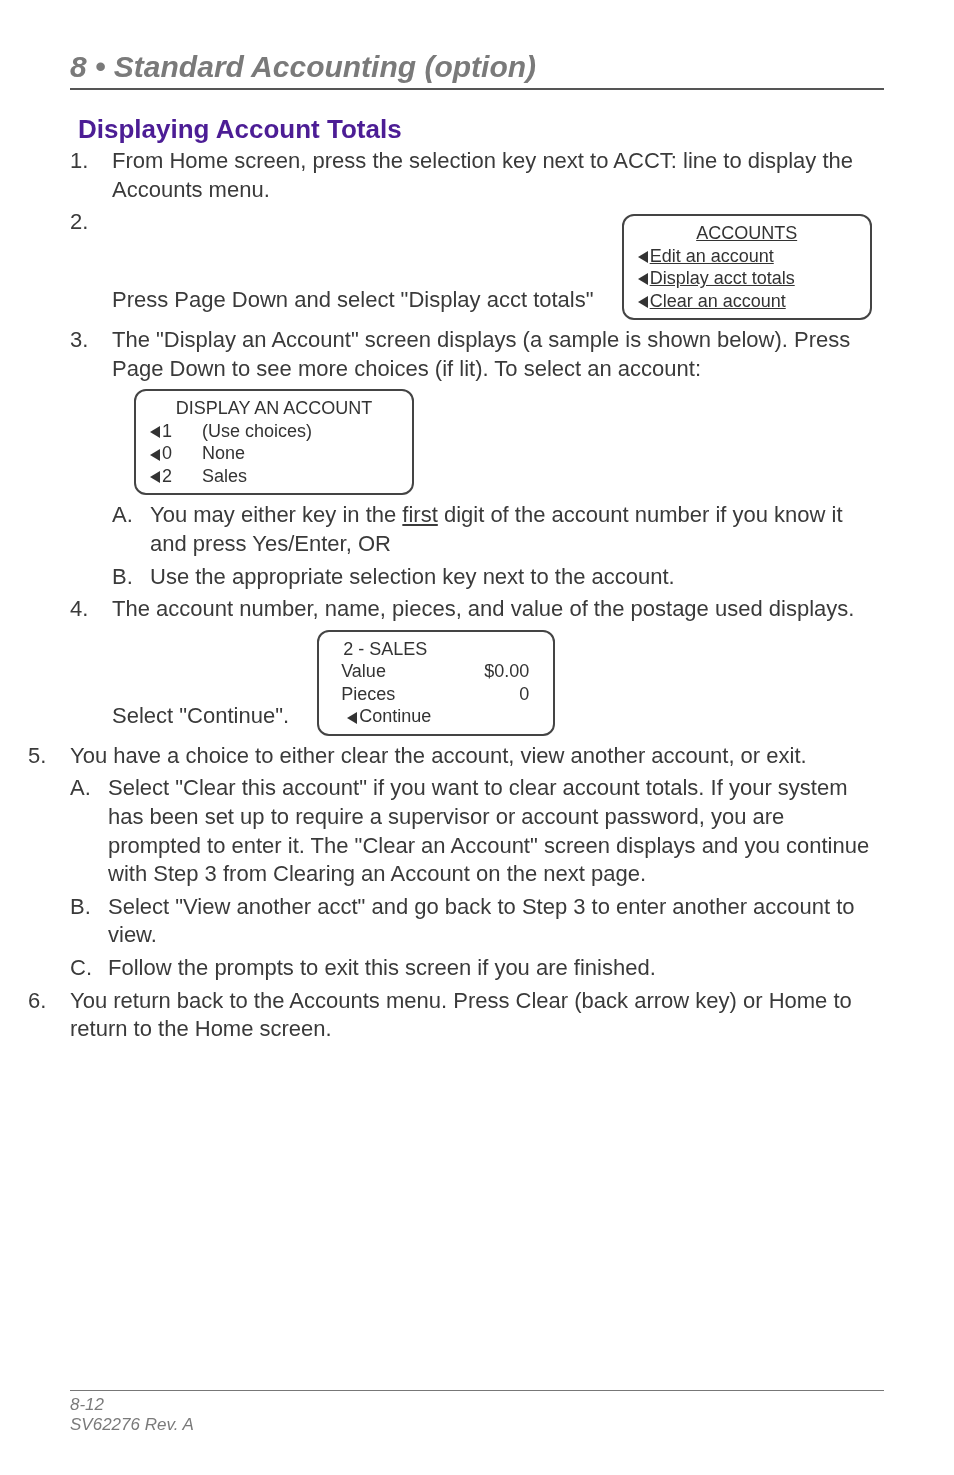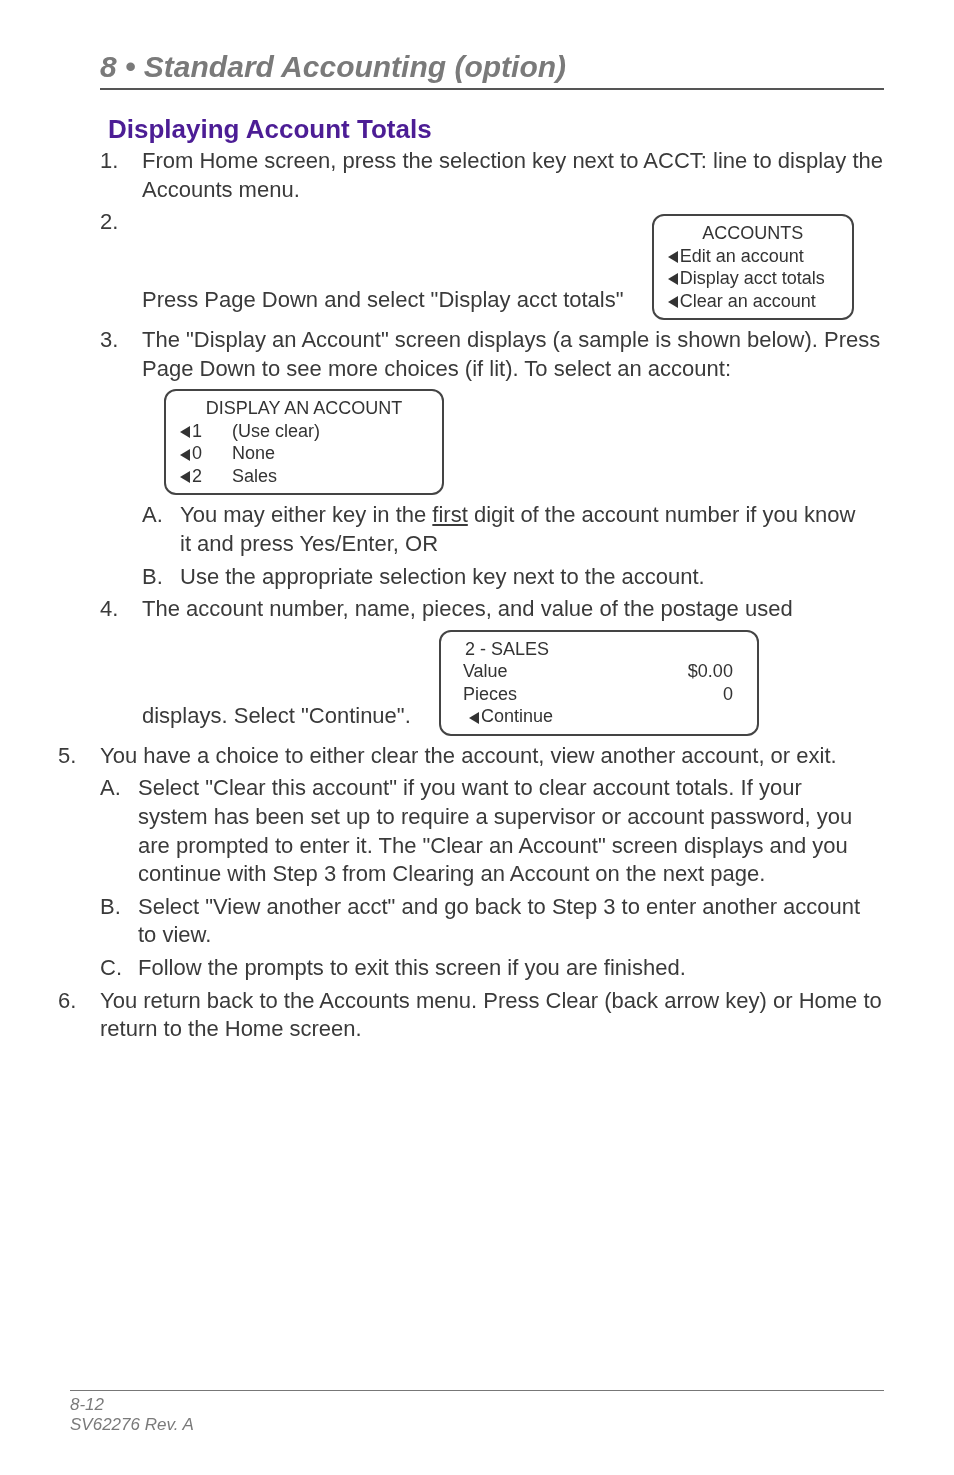--- a/index.html
+++ b/index.html
@@ -7,21 +7,21 @@
     margin: 0;
     padding: 0;
     background: #ffffff;
     font-family: Arial, Helvetica, sans-serif;
     color: #3a3a3a;
   }
   .page {
     width: 954px;
     height: 1475px;
     box-sizing: border-box;
-    padding: 50px 70px 30px 100px;
+    padding: 50px 70px 30px 70px;
     position: relative;
   }
   .chapter-title {
     font-style: italic;
     font-weight: bold;
     font-size: 30px;
     color: #7a7a7a;
     margin: 0 0 4px 0;
   }
   .hr-top {
@@ -103,21 +103,21 @@
   ol.sub > li::before {
     content: counter(subitem, upper-alpha) ".";
     position: absolute;
     left: 0;
     top: 0;
     width: 32px;
   }
   .b { font-weight: normal; }
   .u { text-decoration: underline; }
   .screen-sales {
-    width: 320px;
+    width: 238px;
   }
   .sales-row { display:flex; justify-content:space-between; padding: 0 10px 0 8px; }
   .sales-row .l { }
   .sales-row .r { }
   .footer {
     position: absolute;
     bottom: 40px;
     left: 70px;
     right: 70px;
   }
@@ -144,32 +144,32 @@
   <hr class="hr-top">
 
   <div class="h2">Displaying Account Totals</div>
 
   <ol class="main">
     <li>
       <span>From Home screen, press the selection key next to ACCT: line to display the Accounts menu.</span>
     </li>
     <li>
       <span>Press </span><span class="b">Page Down</span><span> and select "Display acct totals"</span>
-      <div class="screen" style="width:202px;">
+      <div class="screen" style="width:250px;text-decoration:underline;">
         <div class="title">ACCOUNTS</div>
         <div class="row"><span class="tri"></span><span>Edit an account</span></div>
         <div class="row"><span class="tri"></span><span>Display acct totals</span></div>
         <div class="row"><span class="tri"></span><span>Clear an account</span></div>
       </div>
     </li>
     <li>
       <span>The "Display an Account" screen displays (a sample is shown below). Press </span><span class="b">Page Down</span><span> to see more choices (if lit). To select an account:</span>
       <div class="screen" style="width:280px;">
         <div class="title" style="text-align:center;">DISPLAY AN ACCOUNT</div>
-        <div class="row"><span class="tri"></span><span>1</span><span>      </span><span>(Use clear)</span></div>
+        <div class="row"><span class="tri"></span><span>1</span><span>      </span><span>(Use choices)</span></div>
         <div class="row"><span class="tri"></span><span>0</span><span>      </span><span>None</span></div>
         <div class="row"><span class="tri"></span><span>2</span><span>      </span><span>Sales</span></div>
       </div>
       <ol class="sub">
         <li>
           <span>You may either key in the </span><span class="u">first</span><span> digit of the account number if you know it and press </span><span class="b">Yes/Enter</span><span>,  OR</span>
         </li>
         <li>
           <span>Use the appropriate selection key next to the account.</span>
         </li>

